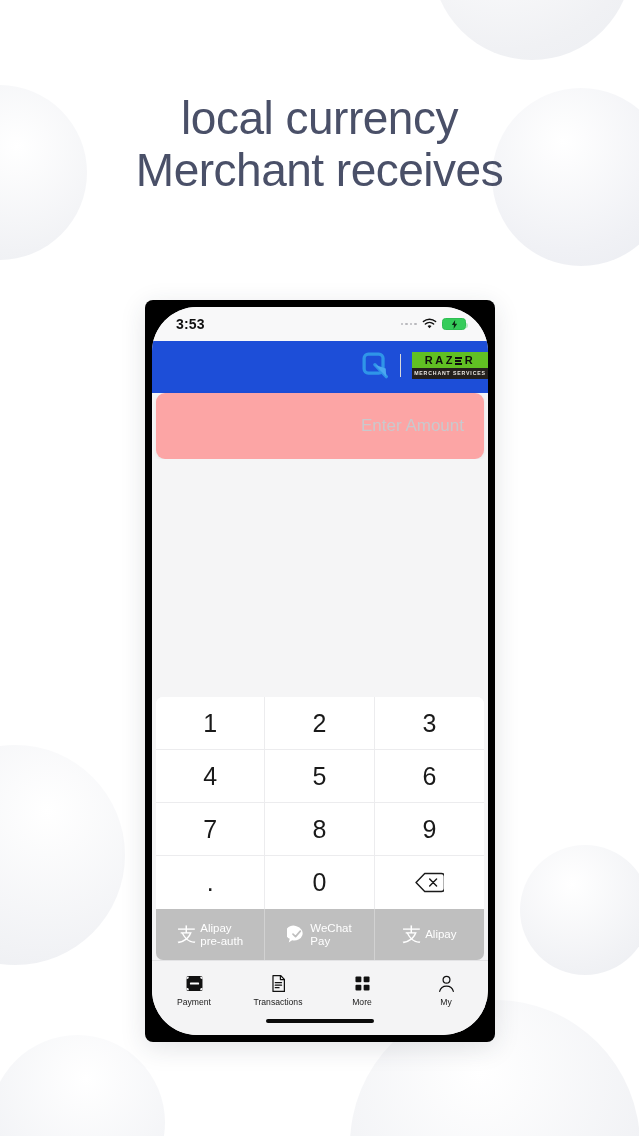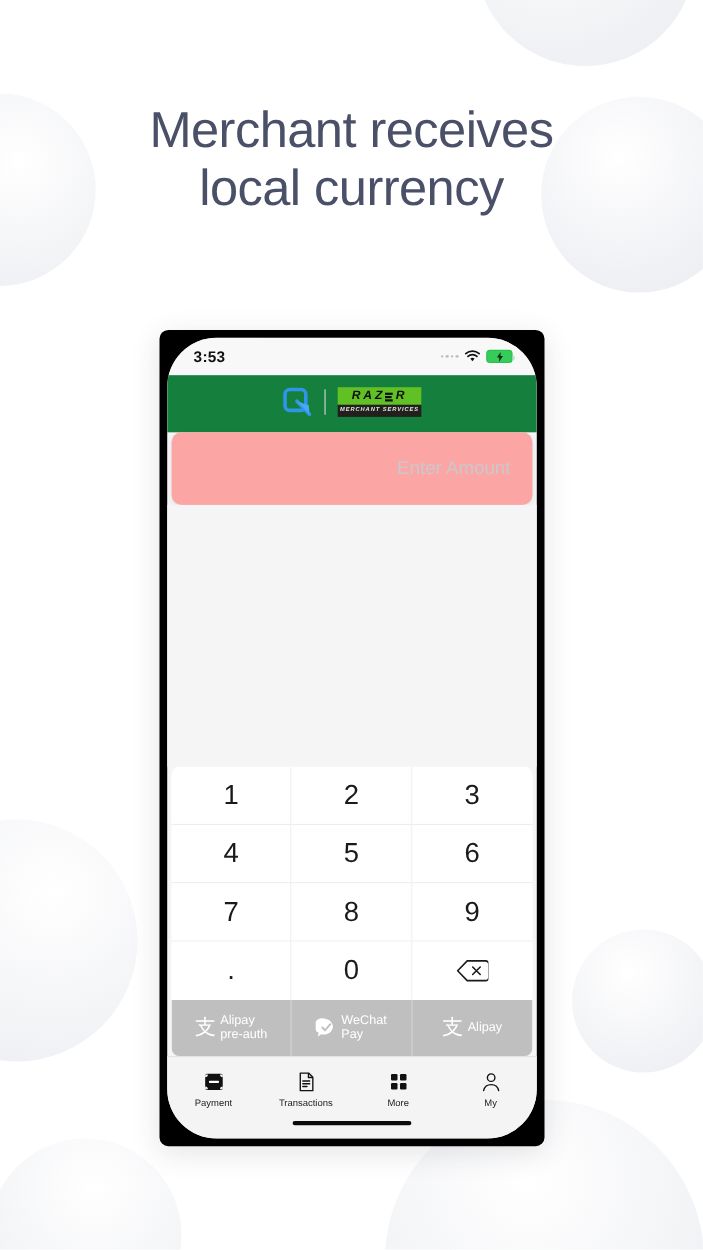--- a/index.html
+++ b/index.html
@@ -115,25 +115,24 @@
   .battery::after{
     content:""; position:absolute; right:-3px; top:3.5px;
     width:2px; height:5px; border-radius:0 2px 2px 0;
     background:#b9e9c4;
   }
   .bolt { width:7px; height:9px; display:block; }
 
   
   .app-header {
     flex:0 0 auto;
-    background:#15803d;
+    background:#1d4ed8;
     padding:11px 0 14px;
-    display:flex; align-items:center; justify-content:center;
+    display:flex; align-items:center; justify-content:flex-end;
     gap:11px;
-    font-style:italic;
   }
   .q-logo { width:27px; height:27px; display:block; }
   .logo-divider { width:1px; height:23px; background:#d8d8dc; }
   .razer-logo { display:flex; flex-direction:column; width:76px; }
   .razer-top {
     background:#61c023;
     padding:3px 0 2px;
     display:flex; align-items:center; justify-content:center;
   }
   .razer-word {
@@ -272,22 +271,22 @@
   <div class="blob blob-tr"></div>
   <div class="blob blob-left"></div>
   <div class="blob blob-right"></div>
   <div class="blob blob-bl"></div>
   <div class="blob blob-bl2"></div>
   <div class="blob blob-br"></div>
   <div class="blob blob-br2"></div>
 </div>
 
 <div class="headline">
+  <span class="headline-line">local currency</span>
   <span class="headline-line">Merchant receives</span>
-  <span class="headline-line">local currency</span>
 </div>
 
 <div class="phone">
   <div class="screen">
 
     <div class="notch"></div>
 
     <div class="statusbar">
       <div class="status-time">3:53</div>
       <div class="status-right">

